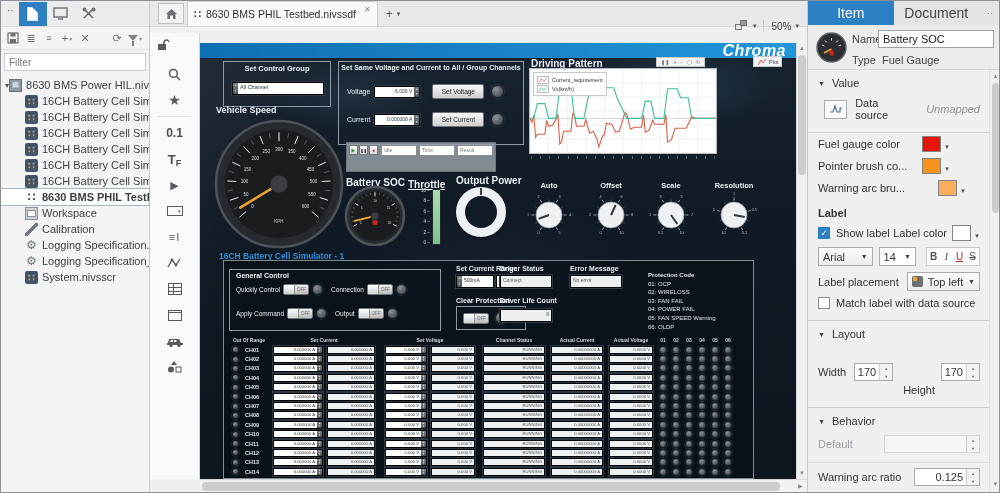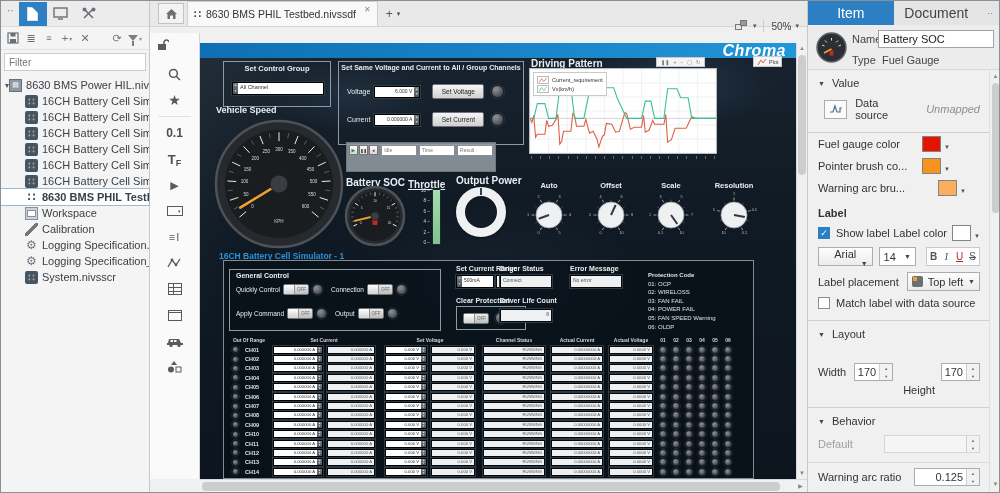--- a/index.html
+++ b/index.html
@@ -1384,21 +1384,21 @@
       <div class="row">
         <span class="cbx on">✓</span>
         <span>Show label</span>
         <span style="margin-left:auto;">Label color</span>
         <span class="swatch-wrap" style="margin-left:5px;">
             <span class="swatch" id="sw3" style="background: rgb(255, 255, 255);"></span>
             <span class="sw-dd">▼</span>
           </span>
       </div>
       <div class="row">
-        <div class="combo" style="width:62px;flex-direction:column;">
+        <div class="combo" style="width:62px;">
             <span>Arial</span>
             <span class="dd">▼</span>
           </div>
         <div class="combo" style="width:42px; margin-left:6px; background:#fff;">
             <span>14</span>
             <span class="dd">▼</span>
           </div>
         <div style="display:flex; margin-left:10px; border:1px solid #c9c9c9; background:#fdfdfd;">
           <span class="fmt-btn" style="font-weight:bold;">B</span>
           <span class="fmt-btn" style="font-style:italic; font-family:'Liberation Serif',serif;">I</span>

